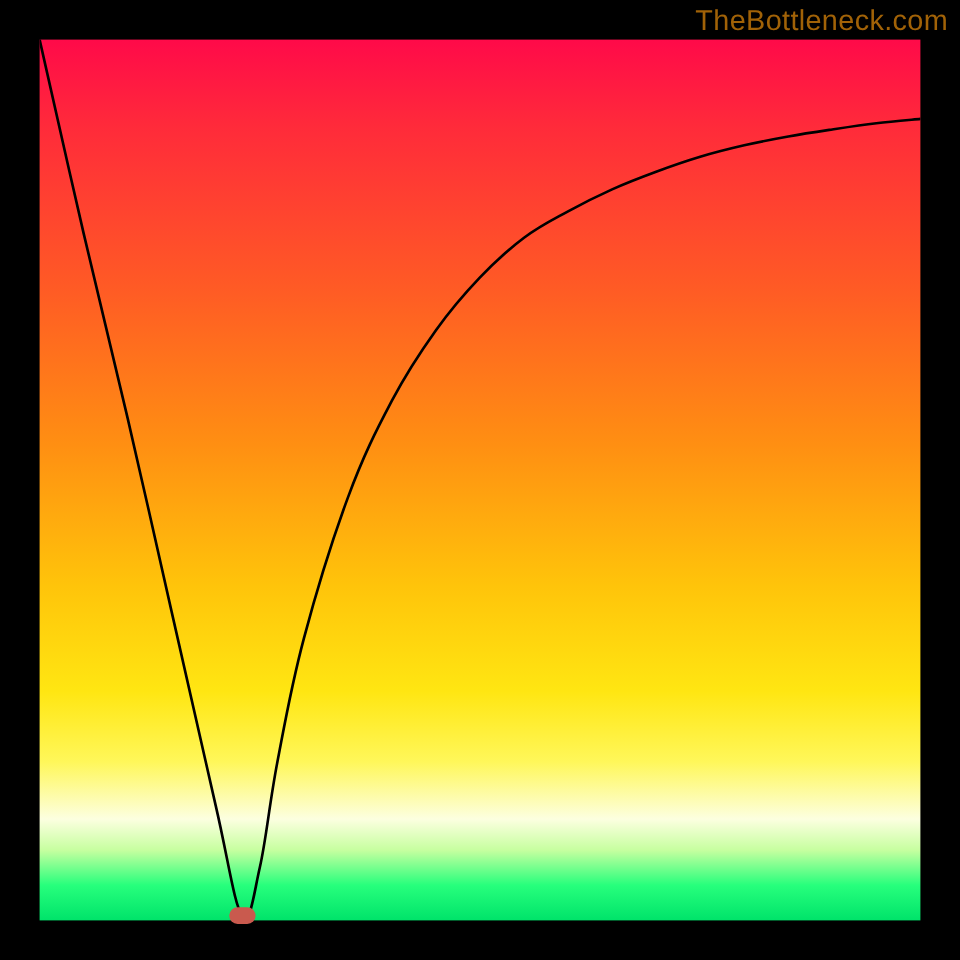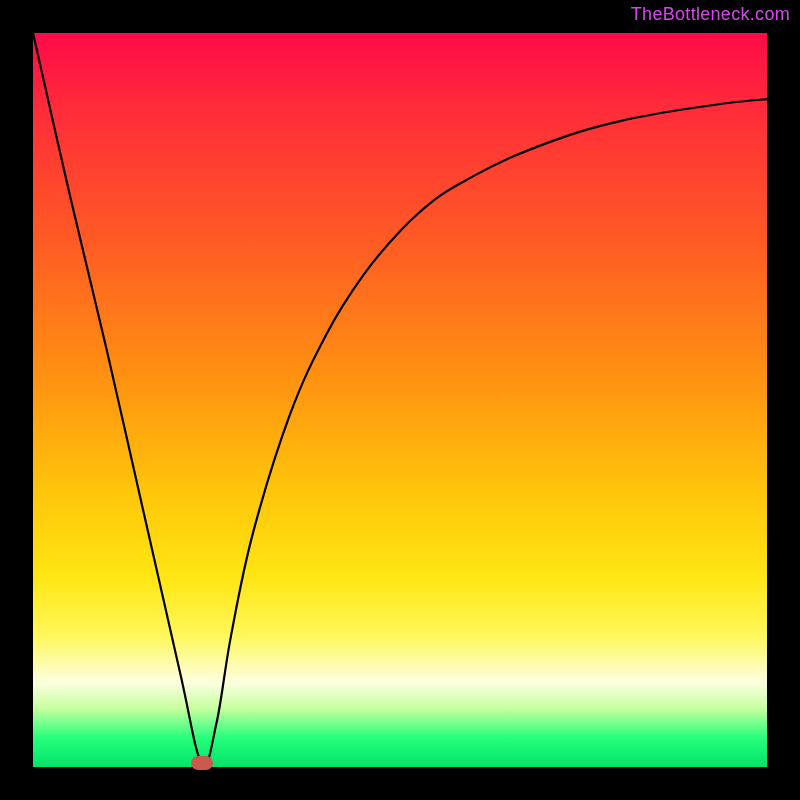--- a/index.html
+++ b/index.html
@@ -36,22 +36,22 @@
       #fcffe0 88.5%,
       #c7ffa0 92%,
       #27ff7c 96%,
       #00e36a 100%
     );
   }
   .watermark {
     position: absolute;
     top: 4px;
     right: 10px;
-    color: #d946ef;
-    font-size: 18px;
+    color: #a16207;
+    font-size: 24px;
     letter-spacing: 0.3px;
     font-weight: 500;
     user-select: none;
   }
   svg.curve {
     position: absolute;
     inset: 0;
     width: 734px;
     height: 734px;
   }

